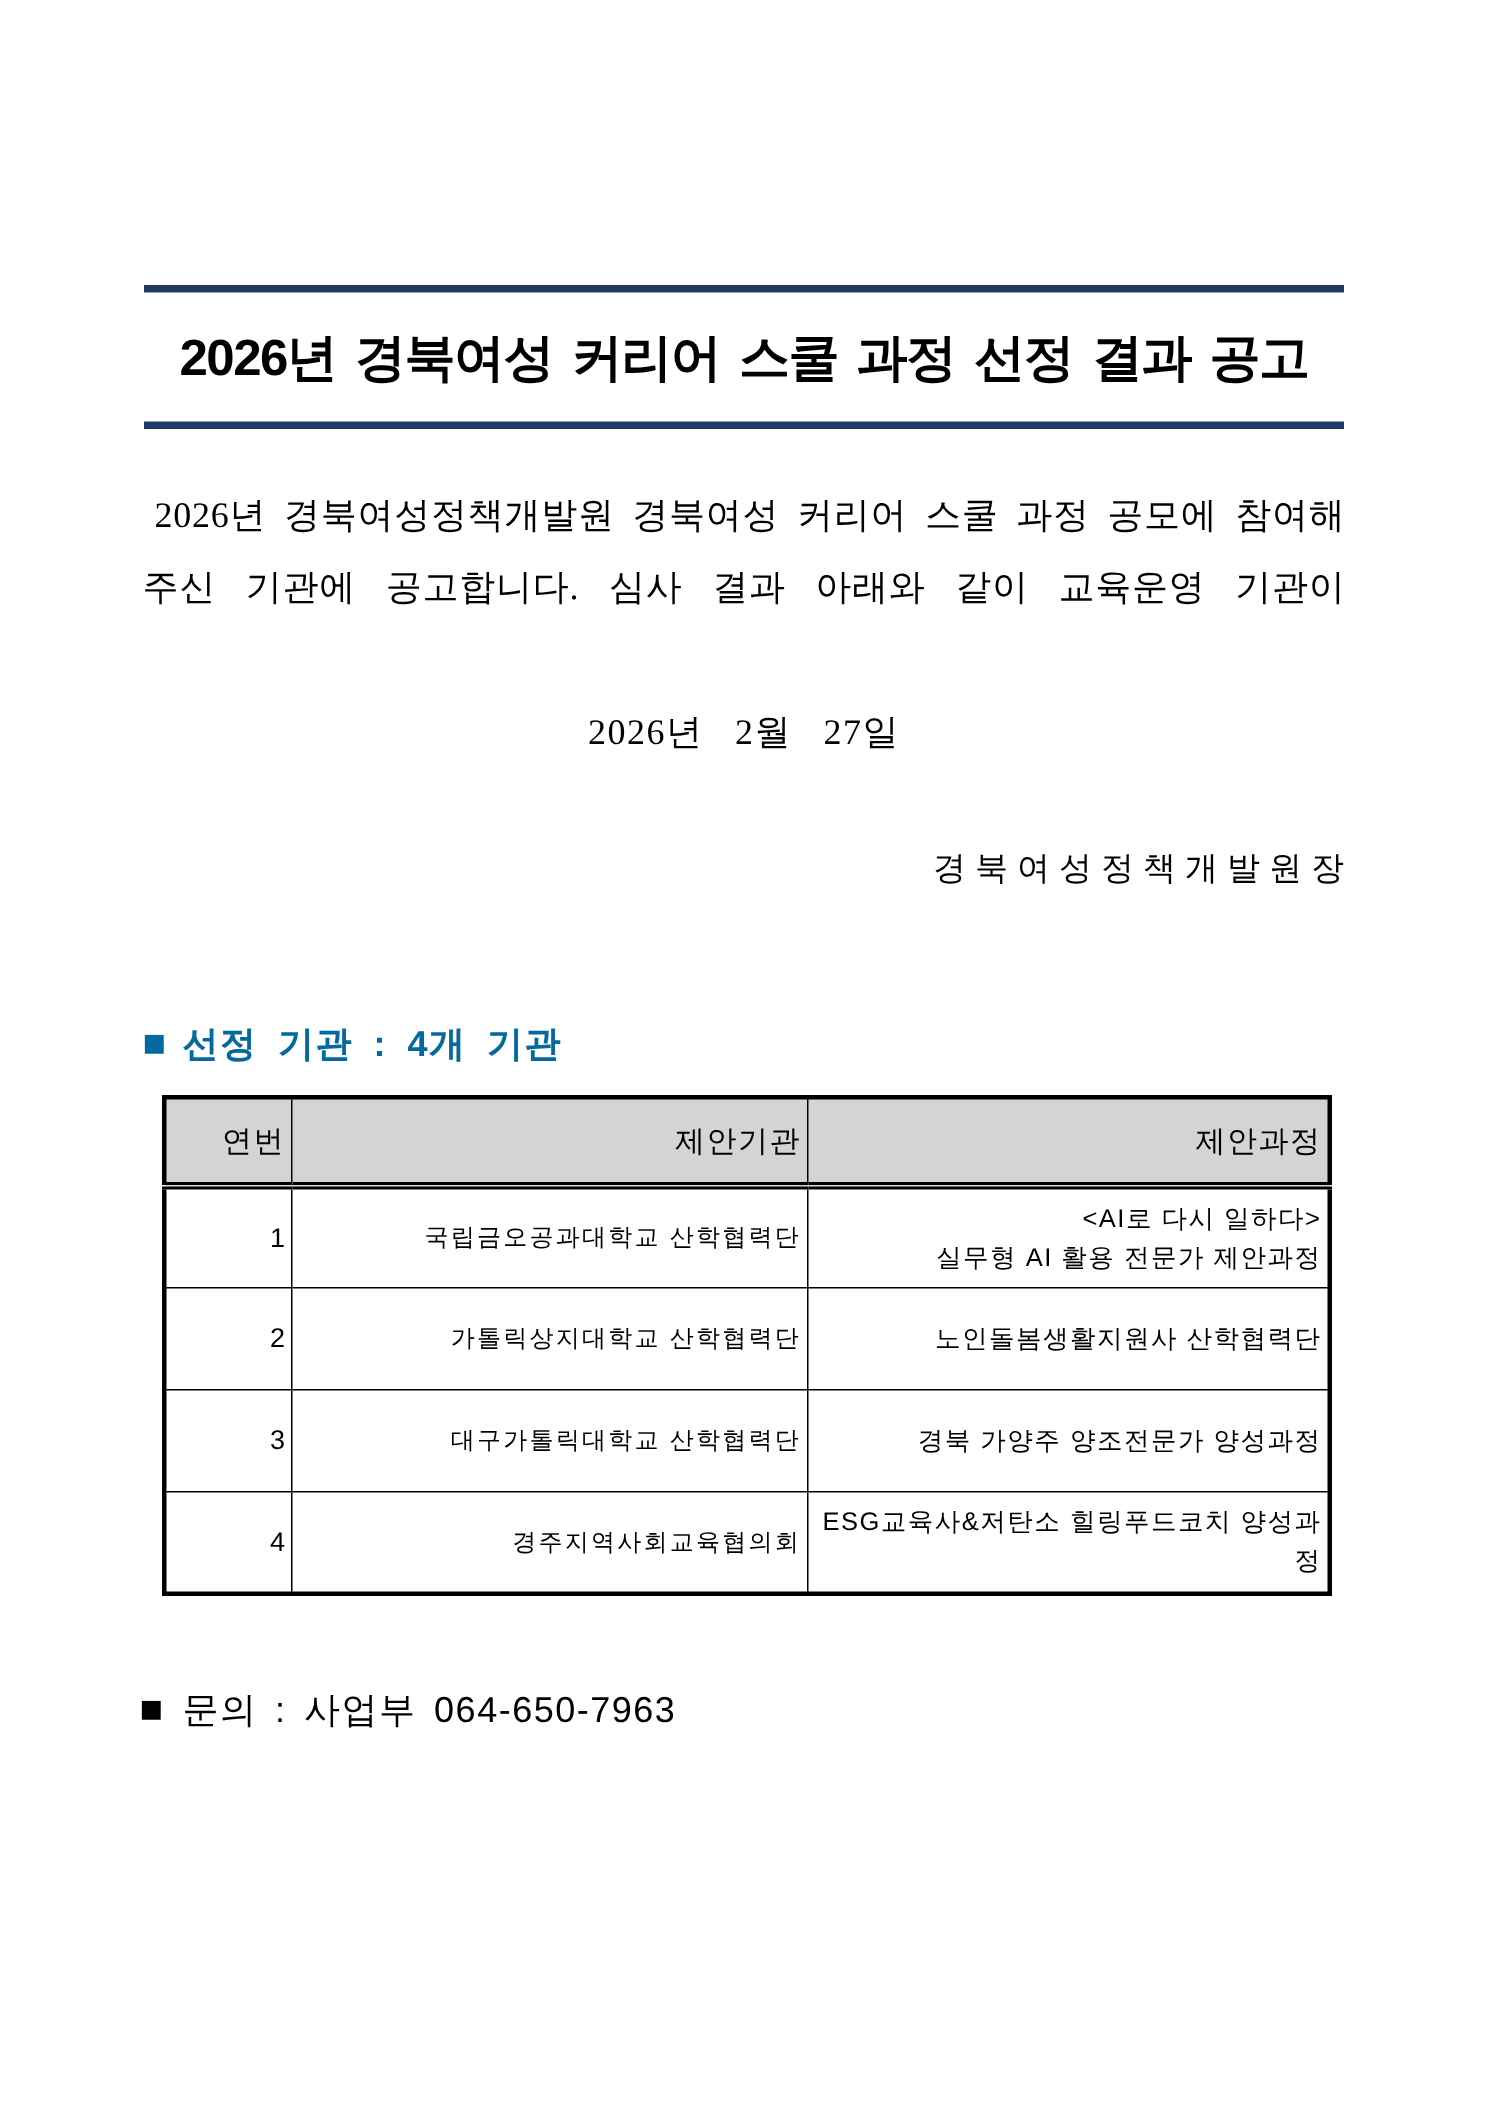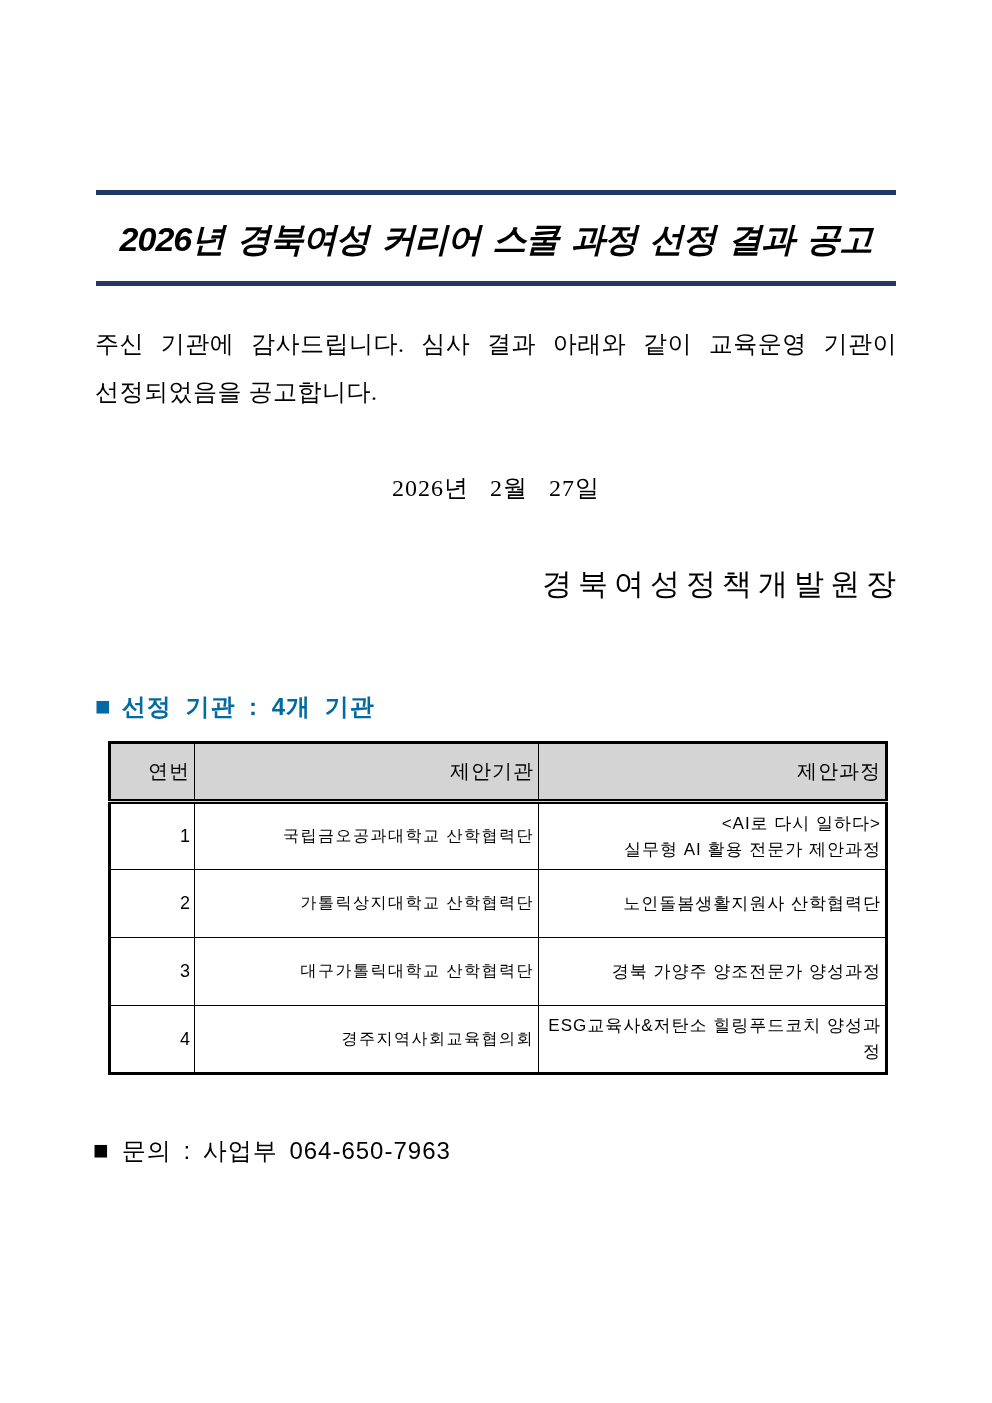--- a/index.html
+++ b/index.html
@@ -21,21 +21,20 @@
   .title-box h1 {
     margin: 0;
     text-align: center;
     font-family: "Liberation Sans", "DejaVu Sans", sans-serif;
     font-weight: 800;
     font-size: 34px;
     line-height: 44px;
     letter-spacing: -1px;
     word-spacing: 4px;
     color: #000000;
-    font-style: italic;
   }
   .body-text {
     margin: 34px 95px 0 95px;
     font-size: 24px;
     line-height: 48px;
     letter-spacing: 0.5px;
   }
   .body-text .jline {
     margin: 0;
     text-align: justify;
@@ -46,21 +45,21 @@
   .date-line {
     margin-top: 56px;
     text-align: center;
     font-size: 24px;
     white-space: pre;
     letter-spacing: 1px;
   }
   .signature-line {
     margin: 60px 90px 0 0;
     text-align: right;
-    font-size: 30px;
+    font-size: 22px;
     letter-spacing: 6px;
     padding-left: 24px;
   }
   .section-heading {
     margin: 86px 0 0 95px;
     font-family: "Liberation Sans", "DejaVu Sans", sans-serif;
     font-weight: 700;
     font-size: 24px;
     letter-spacing: 1px;
     word-spacing: 6px;
@@ -105,22 +104,22 @@
 </head>
 <body>
 
 <div class="page">
 
   <div class="title-box">
     <h1>2026년 경북여성 커리어 스쿨 과정 선정 결과 공고</h1>
   </div>
 
   <div class="body-text">
-    <p class="jline">주신 기관에 감사드립니다. 심사 결과 아래와 같이 교육운영  기관이</p>
-    <p class="jline last">선정되었음을 공고합니다.</p>
+    <p class="jline first">2026년 경북여성정책개발원 경북여성 커리어 스쿨 과정 공모에 참여해</p>
+    <p class="jline">주신 기관에 공고합니다. 심사 결과 아래와 같이 교육운영  기관이</p>
   </div>
 
   <div class="date-line">2026년   2월   27일</div>
 
   <div class="signature-line">경북여성정책개발원장</div>
 
   <div class="section-heading">
     <span class="bullet">■</span><span>선정 기관 : 4개 기관</span>
   </div>
 

